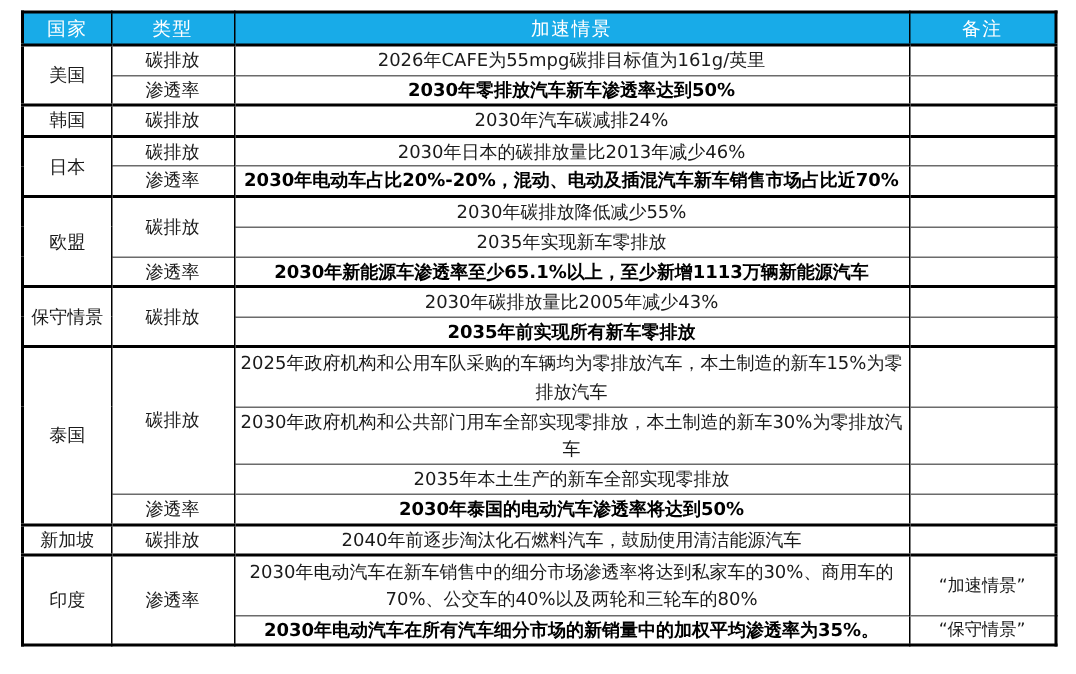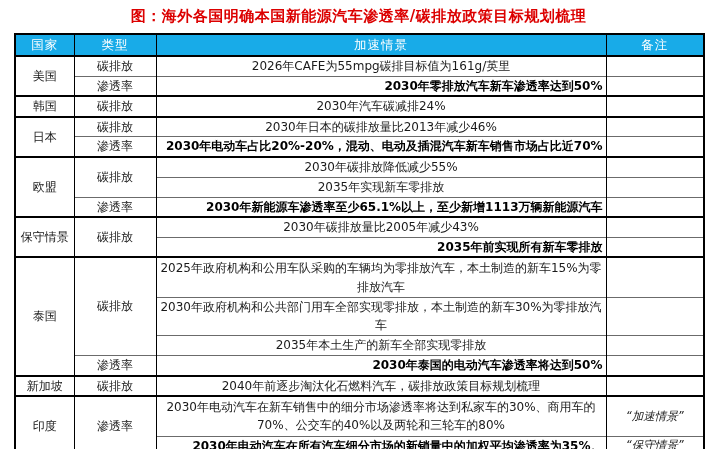--- a/index.html
+++ b/index.html
@@ -54,28 +54,27 @@
   .policy td {
     border-left: 1px solid var(--line-strong, #000);
     border-right: 1px solid var(--line-strong, #000);
     border-top: 1px solid var(--line-light, #6b6b6b);
     text-align: center;
     vertical-align: middle;
     padding: 0 3px;
     line-height: 1.55;
   }
   .policy tr.group-start td { border-top: 2px solid var(--line-strong, #000); }
-  .policy td.req.bold { font-weight: bold; color: #000; text-align: right; }
-  .policy td.note { font-size: 11.5px; font-style: italic; }
+  .policy td.req.bold { font-weight: bold; color: #000; }
+  .policy td.note { font-size: 11.5px; }
 </style>
 </head>
 <body>
 
 <div class="page">
-  <div class="title">图：海外各国明确本国新能源汽车渗透率/碳排放政策目标规划梳理</div>
   <table class="policy">
     <colgroup>
       <col class="c-country">
         <col class="c-type">
         <col class="c-req">
         <col class="c-note">
     </colgroup>
     <thead>
       <tr>
           <th>国家</th>
@@ -153,21 +152,21 @@
           <td class="note"></td>
         </tr>
         <tr>
           <td rowspan="1" class="type">渗透率</td>
           <td class="req bold">2030年泰国的电动汽车渗透率将达到50%</td>
           <td class="note"></td>
         </tr>
         <tr class="group-start">
           <td rowspan="1" class="country">新加坡</td>
           <td rowspan="1" class="type">碳排放</td>
-          <td class="req">2040年前逐步淘汰化石燃料汽车，碳排放政策目标规划梳理</td>
+          <td class="req">2040年前逐步淘汰化石燃料汽车，鼓励使用清洁能源汽车</td>
           <td class="note"></td>
         </tr>
         <tr class="group-start tall">
           <td rowspan="2" class="country">印度</td>
           <td rowspan="2" class="type">渗透率</td>
           <td class="req">2030年电动汽车在新车销售中的细分市场渗透率将达到私家车的30%、商用车的70%、公交车的40%以及两轮和三轮车的80%</td>
           <td class="note">“加速情景”</td>
         </tr>
         <tr>
           <td class="req bold">2030年电动汽车在所有汽车细分市场的新销量中的加权平均渗透率为35%。</td>

